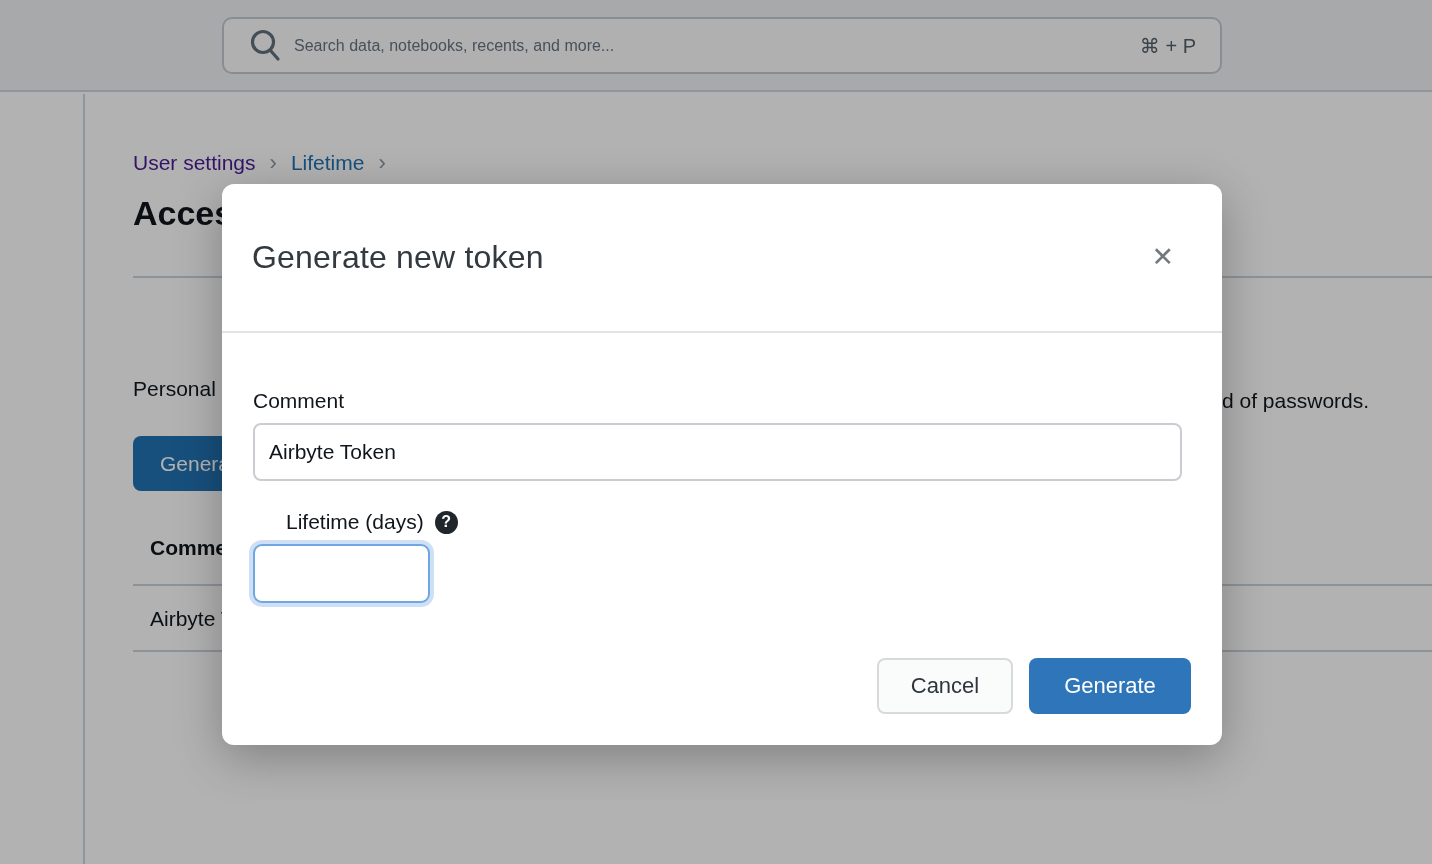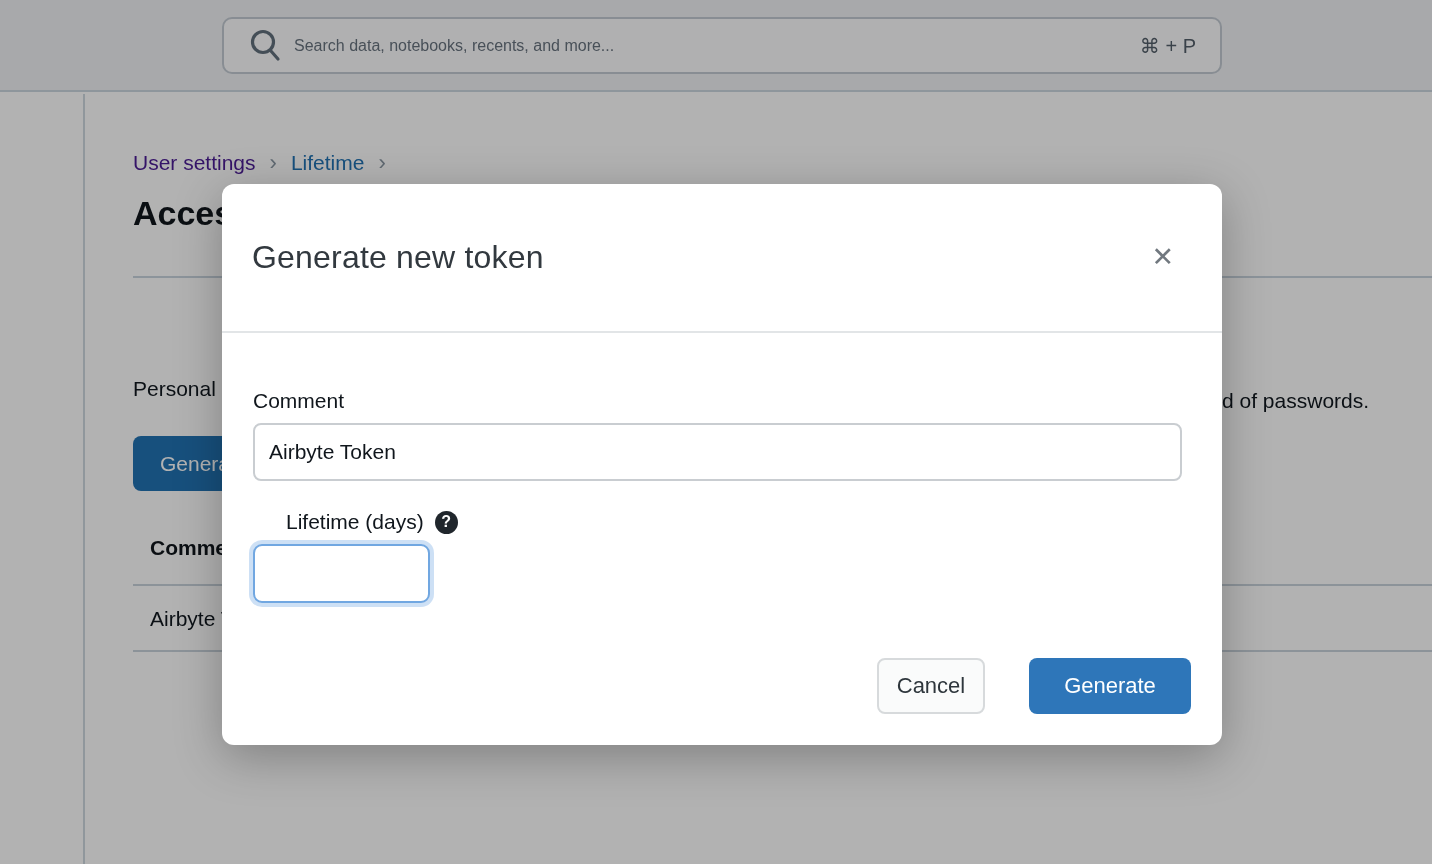--- a/index.html
+++ b/index.html
@@ -169,21 +169,21 @@
     box-shadow: 0 0 0 4px rgba(113, 167, 225, 0.35);
     font-size: 21px; color: #10161c;
     font-family: "Liberation Sans", sans-serif;
     padding: 0 14px;
     outline: none;
     background: #ffffff;
   }
 
   .modal-footer-cancel {
     position: absolute; left: 655px; top: 474px;
-    width: 108px; height: 56px;
+    width: 136px; height: 56px;
     background: #fafbfb;
     border: 2px solid #d7dadc; border-radius: 8px;
     font-size: 22px; color: #2e363c;
     font-family: "Liberation Sans", sans-serif;
     cursor: pointer;
   }
   .modal-footer-generate {
     position: absolute; left: 807px; top: 474px;
     width: 162px; height: 56px;
     background: #2e76b9;

